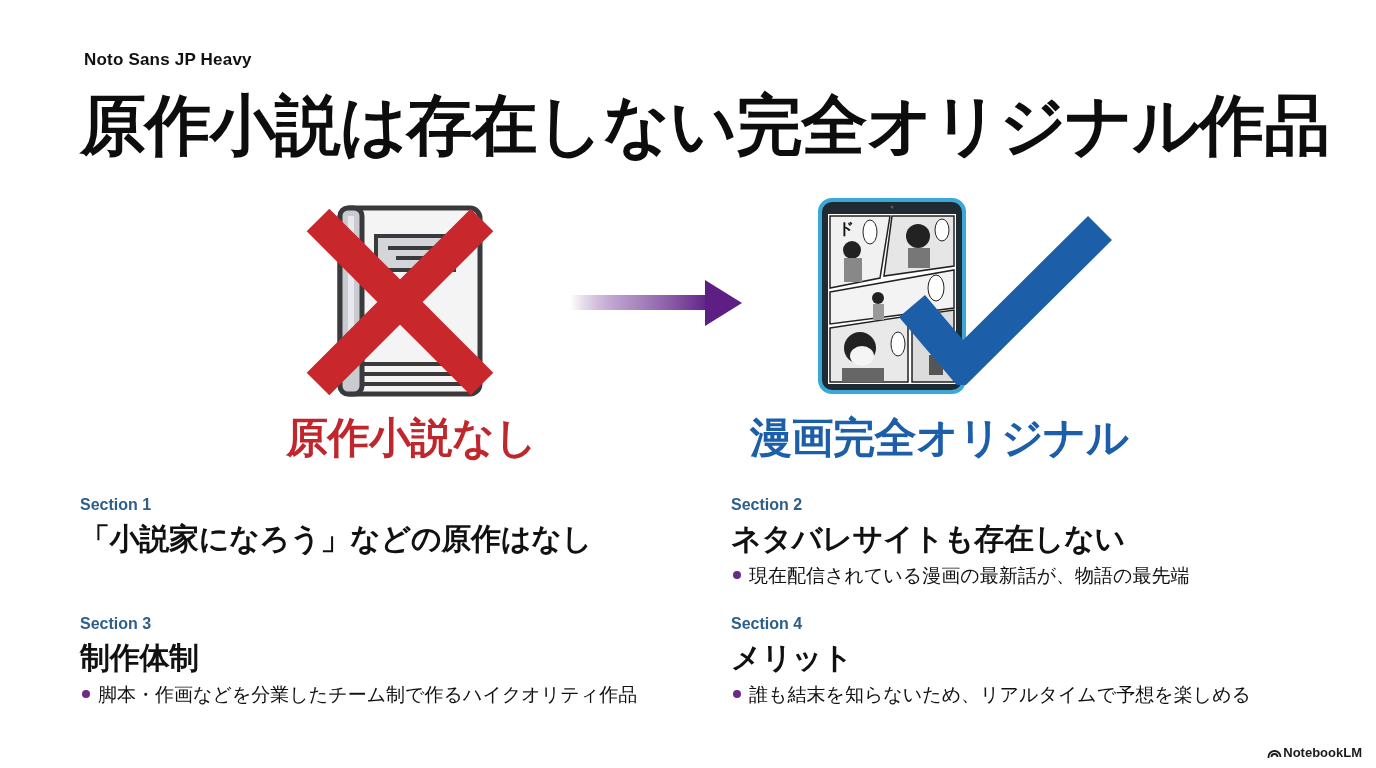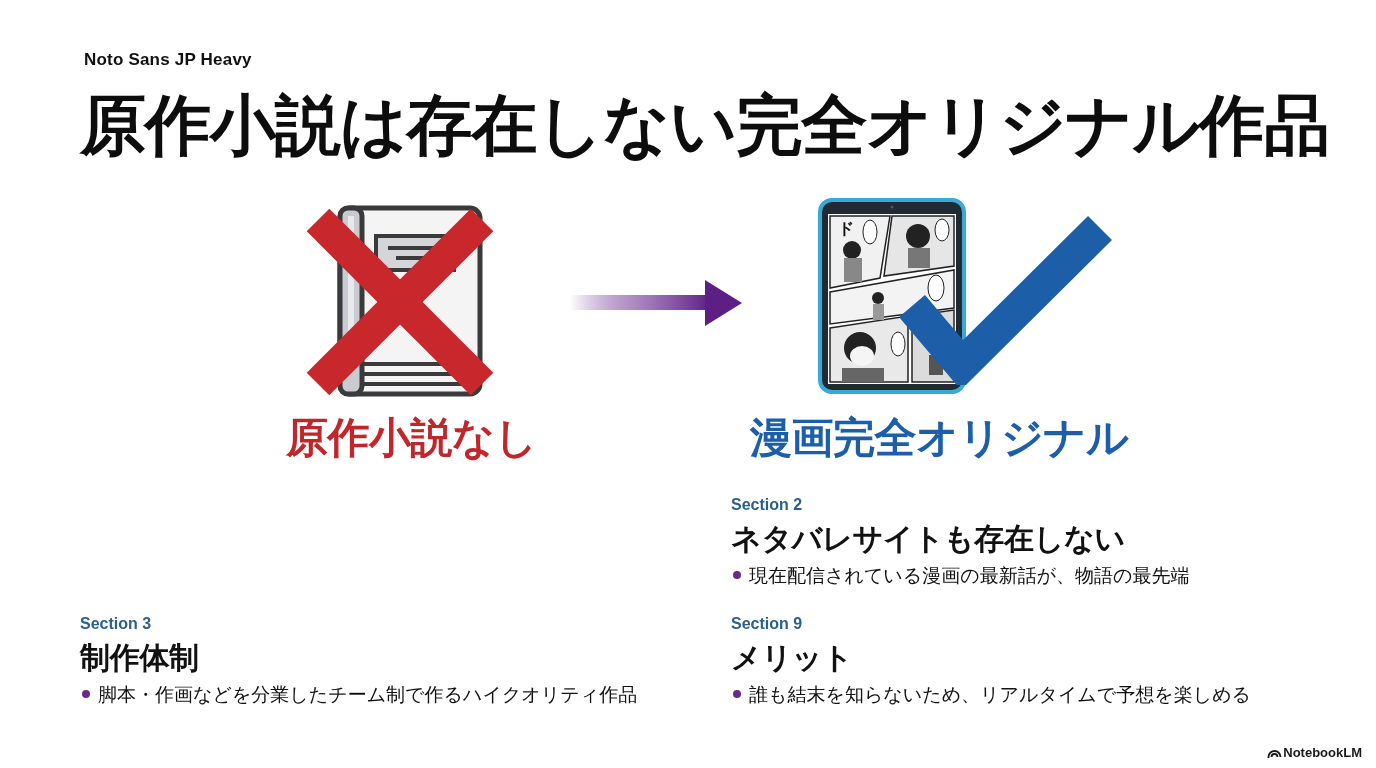--- a/index.html
+++ b/index.html
@@ -131,20 +131,22 @@
 </svg>
 
 <svg class="check-icon" viewBox="0 0 215 175">
   <polyline points="12,96 62,155 200,18" fill="none" stroke="#1c5fa8" stroke-width="34" stroke-linejoin="miter"></polyline>
 </svg>
 
 <div class="caption-left">原作小説なし</div>
 <div class="caption-right">漫画完全オリジナル</div>
 
 <div class="section s1">
+  <div class="section-label">Section 1</div>
+  <div class="section-heading">「小説家になろう」などの原作はなし</div>
 </div>
 
 <div class="section s2">
   <div class="section-label">Section 2</div>
   <div class="section-heading">ネタバレサイトも存在しない</div>
   <div class="section-bullet">
     <span class="bullet-dot"></span>
     <span>現在配信されている漫画の最新話が、物語の最先端</span>
   </div>
 </div>
@@ -152,21 +154,21 @@
 <div class="section s3">
   <div class="section-label">Section 3</div>
   <div class="section-heading">制作体制</div>
   <div class="section-bullet">
     <span class="bullet-dot"></span>
     <span>脚本・作画などを分業したチーム制で作るハイクオリティ作品</span>
   </div>
 </div>
 
 <div class="section s4">
-  <div class="section-label">Section 9</div>
+  <div class="section-label">Section 4</div>
   <div class="section-heading">メリット</div>
   <div class="section-bullet">
     <span class="bullet-dot"></span>
     <span>誰も結末を知らないため、リアルタイムで予想を楽しめる</span>
   </div>
 </div>
 
 <div class="brand">
   <svg width="15" height="11" viewBox="0 0 15 11">
     <path d="M1.5 10 A6 6 0 0 1 13.5 10" fill="none" stroke="#1a1a1a" stroke-width="1.8"></path>

